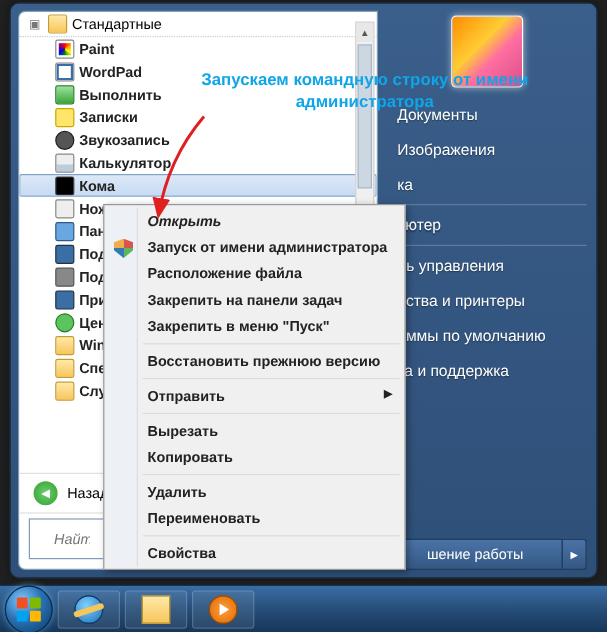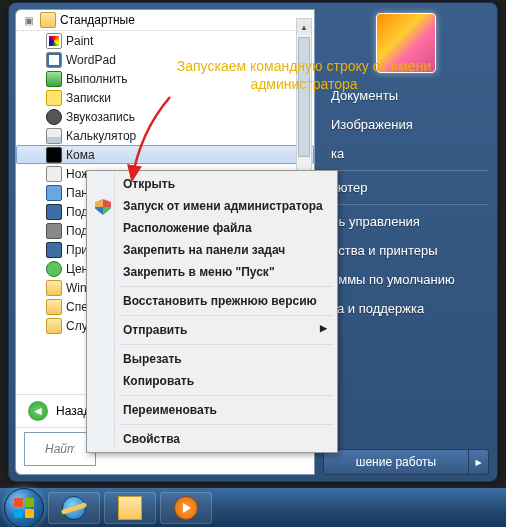--- a/index.html
+++ b/index.html
@@ -19,21 +19,21 @@
 
   .folder-header {
     display: flex; align-items: center; gap: 4px; padding: 2px 6px; font-size: 12px;
     border-bottom: 1px dotted #ccc;
   }
   .tree-indent { width: 14px; display: inline-block; text-align: center; color: #777; font-size: 10px; }
 
   .program-list { flex: 0 0 auto; overflow: hidden; }
   .prog-row {
     display: flex; align-items: center; gap: 4px; padding: 1px 4px 1px 30px; height: 19px;
-    font-size: 12px; color: #222; white-space: nowrap; overflow: hidden;
+    font-size: 12px; color: #222; white-space: nowrap; overflow: hidden; font-weight: bold;
   }
   .prog-row.selected { background: linear-gradient(#dce8f7,#c7dbf3); border: 1px solid #7da2ce; border-radius: 2px; padding-left: 29px; }
   .ico { width: 16px; height: 16px; flex: 0 0 16px; border-radius: 2px; }
 
   .scrollbar {
     position: absolute; right: 2px; top: 8px; width: 16px; height: 400px;
     background: #f0f0f0; border: 1px solid #d0d0d0;
   }
   .sb-arrow { height: 16px; background: #e8e8e8; display:flex;align-items:center;justify-content:center;font-size:8px;color:#555;}
   .sb-thumb { position:absolute; left:1px; right:1px; top:18px; height:120px; background:#cdd7e2; border:1px solid #a9b8c8;}
@@ -64,31 +64,32 @@
   .shutdown-arrow { width:20px; background:linear-gradient(#4a73a6,#345884); border:1px solid #223d5a; border-left:none;
     display:flex;align-items:center;justify-content:center;color:#fff;font-size:8px;border-radius:0 3px 3px 0;}
 
   .context-menu {
     position: absolute; left: 86px; top: 170px; width: 252px;
     background: #f0f0f0; border: 1px solid #979797; box-shadow: 2px 2px 6px rgba(0,0,0,.35);
     font-size: 12px; padding: 2px; z-index: 50;
   }
   .ctx-iconcol { position:absolute; left:2px; top:2px; bottom:2px; width:26px; background:#edf1f5; border-right:1px solid #d7dde4;}
   .ctx-item { position:relative; padding: 4px 18px 4px 34px; color:#222; white-space:nowrap;font-weight:bold; }
-  .ctx-item.bold { font-weight: bold; }
+  .ctx-item.bold { font-weight: bold; font-style: italic; }
   .ctx-sep { height:1px; background:#d7dde4; margin: 3px 2px 3px 30px; }
   .ctx-sub-arrow { position:absolute; right:8px; top:4px; font-size:9px; }
   .shield { position:absolute; left:6px; width:16px; height:16px; background:
     conic-gradient(#d9534f 0 25%, #5cb85c 0 50%, #337ab7 0 75%, #f0ad4e 0 100%);
     clip-path: polygon(50% 0,100% 18%,100% 60%,50% 100%,0 60%,0 18%); }
 
   .annotation {
     position: absolute; left: 134px; top: 58px; width: 340px; z-index: 60;
-    color: #eab308; font-size: 14px; text-align: center; line-height: 1.25;
+    color: #0ea5e9; font-size: 14px; text-align: center; line-height: 1.25;
     font-family: Tahoma, sans-serif;
+    font-weight: bold;
   }
   .arrow-svg { position:absolute; left:120px; top:92px; z-index:55; pointer-events:none; }
 
   .taskbar {
     position: absolute; left: 0; right: 0; bottom: 0; height: 40px;
     background: linear-gradient(to bottom, #3a6ea5 0%, #274e78 50%, #15365a 100%);
     border-top: 1px solid #0e2844; display:flex; align-items:center; gap:4px; padding:0 4px;
   }
   .start-orb {
     width: 40px; height: 40px; border-radius: 50%;
@@ -249,20 +250,21 @@
     <div class="ctx-item"><span>Закрепить на панели задач</span></div>
     <div class="ctx-item"><span>Закрепить в меню "Пуск"</span></div>
     <div class="ctx-sep"></div>
     <div class="ctx-item"><span>Восстановить прежнюю версию</span></div>
     <div class="ctx-sep"></div>
     <div class="ctx-item"><span>Отправить</span><span class="ctx-sub-arrow">▶</span></div>
     <div class="ctx-sep"></div>
     <div class="ctx-item"><span>Вырезать</span></div>
     <div class="ctx-item"><span>Копировать</span></div>
     <div class="ctx-sep"></div>
+    <div class="ctx-item"><span>Удалить</span></div>
     <div class="ctx-item"><span>Переименовать</span></div>
     <div class="ctx-sep"></div>
     <div class="ctx-item"><span>Свойства</span></div>
   </div>
 
 <div class="annotation">
   <span>Запускаем командную строку от имени</span><br>
   <span>администратора</span>
 </div>
 

